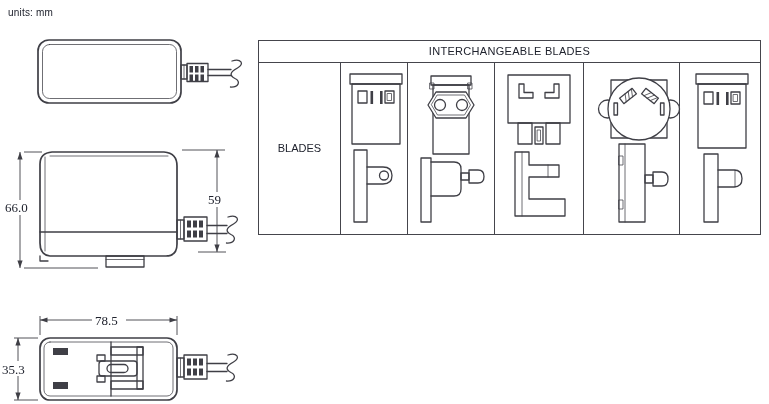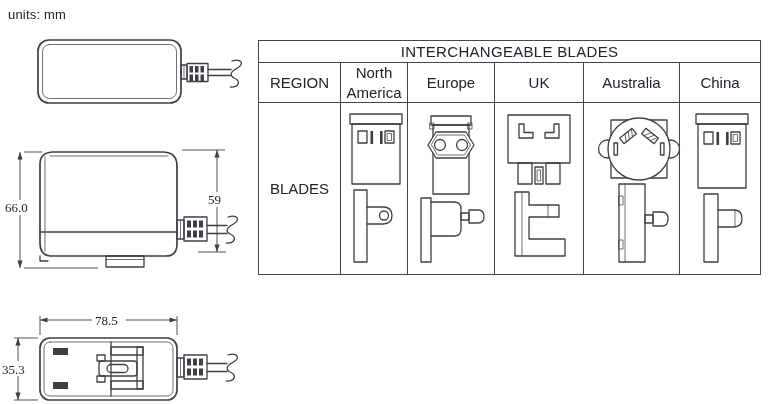--- a/index.html
+++ b/index.html
@@ -1,32 +1,32 @@
 <!DOCTYPE html>
 <html><head>
 <meta charset="utf-8">
 <style>
   html,body{margin:0;padding:0;background:#fff;}
   .canvas{position:relative;width:769px;height:404px;background:#ffffff;
           font-family:"Liberation Sans",sans-serif;color:#20232e;overflow:hidden;}
-  .units{position:absolute;left:8px;top:7px;font-size:13px;letter-spacing:.2px;}
+  .units{position:absolute;left:8px;top:7px;font-size:10px;letter-spacing:.2px;}
   svg{position:absolute;overflow:visible;}
   .top-view{left:35px;top:38px;}
   .side-view{left:0px;top:140px;}
   .bottom-view{left:0px;top:302px;}
   .ln{stroke:#3f3f46;fill:none;stroke-width:1.3;stroke-linejoin:round;stroke-linecap:round;}
   .thin{stroke-width:0.75;}
   .thick{stroke-width:1.7;}
   .white{fill:#ffffff;}
   .fillc{fill:#3f3f46;stroke:none;}
   .dimline{stroke:#3f3f46;fill:none;stroke-width:0.9;}
   .dim-text{font-family:"Liberation Serif",serif;font-size:13px;fill:#20232e;}
   .spec-table{position:absolute;left:258px;top:40px;border-collapse:collapse;table-layout:fixed;
               background:#fff;}
-  .spec-table td{border:1px solid #45454c;font-size:15px;text-align:center;vertical-align:middle;
+  .spec-table td{border:1px solid #45454c;font-size:11px;text-align:center;vertical-align:middle;
                  padding:0 2px;line-height:1.3;color:#20232e;}
   .title-cell{font-size:11.5px;letter-spacing:.3px;}
   .blade-cell{padding:0;}
   .blade-svg{position:static;display:block;margin:0 auto;}
 </style>
 </head>
 <body>
 
 <div class="canvas">
 
@@ -146,28 +146,20 @@
       <col style="width:82px">
         <col style="width:67px">
         <col style="width:87px">
       <col style="width:89px">
         <col style="width:96px">
         <col style="width:81px">
     </colgroup>
     <tbody>
         <tr style="height:22px">
       <td colspan="6" class="title-cell">INTERCHANGEABLE BLADES</td>
-    </tr>
-    <tr style="height:33px">
-      <td>REGION</td>
-      <td>North America</td>
-      <td>Europe</td>
-      <td>UK</td>
-      <td>Australia</td>
-      <td>China</td>
     </tr>
     <tr style="height:172px">
       <td>BLADES</td>
 
       <td class="blade-cell">
         <svg class="blade-svg" width="62" height="158" viewBox="0 0 62 158">
           <rect class="ln" x="7" y="4" width="52" height="10"></rect>
           <rect class="ln" x="9" y="14" width="48" height="60"></rect>
           <rect class="ln" x="15" y="21" width="9" height="12"></rect>
           <rect class="fillc" x="27.5" y="21" width="2.6" height="13"></rect>

